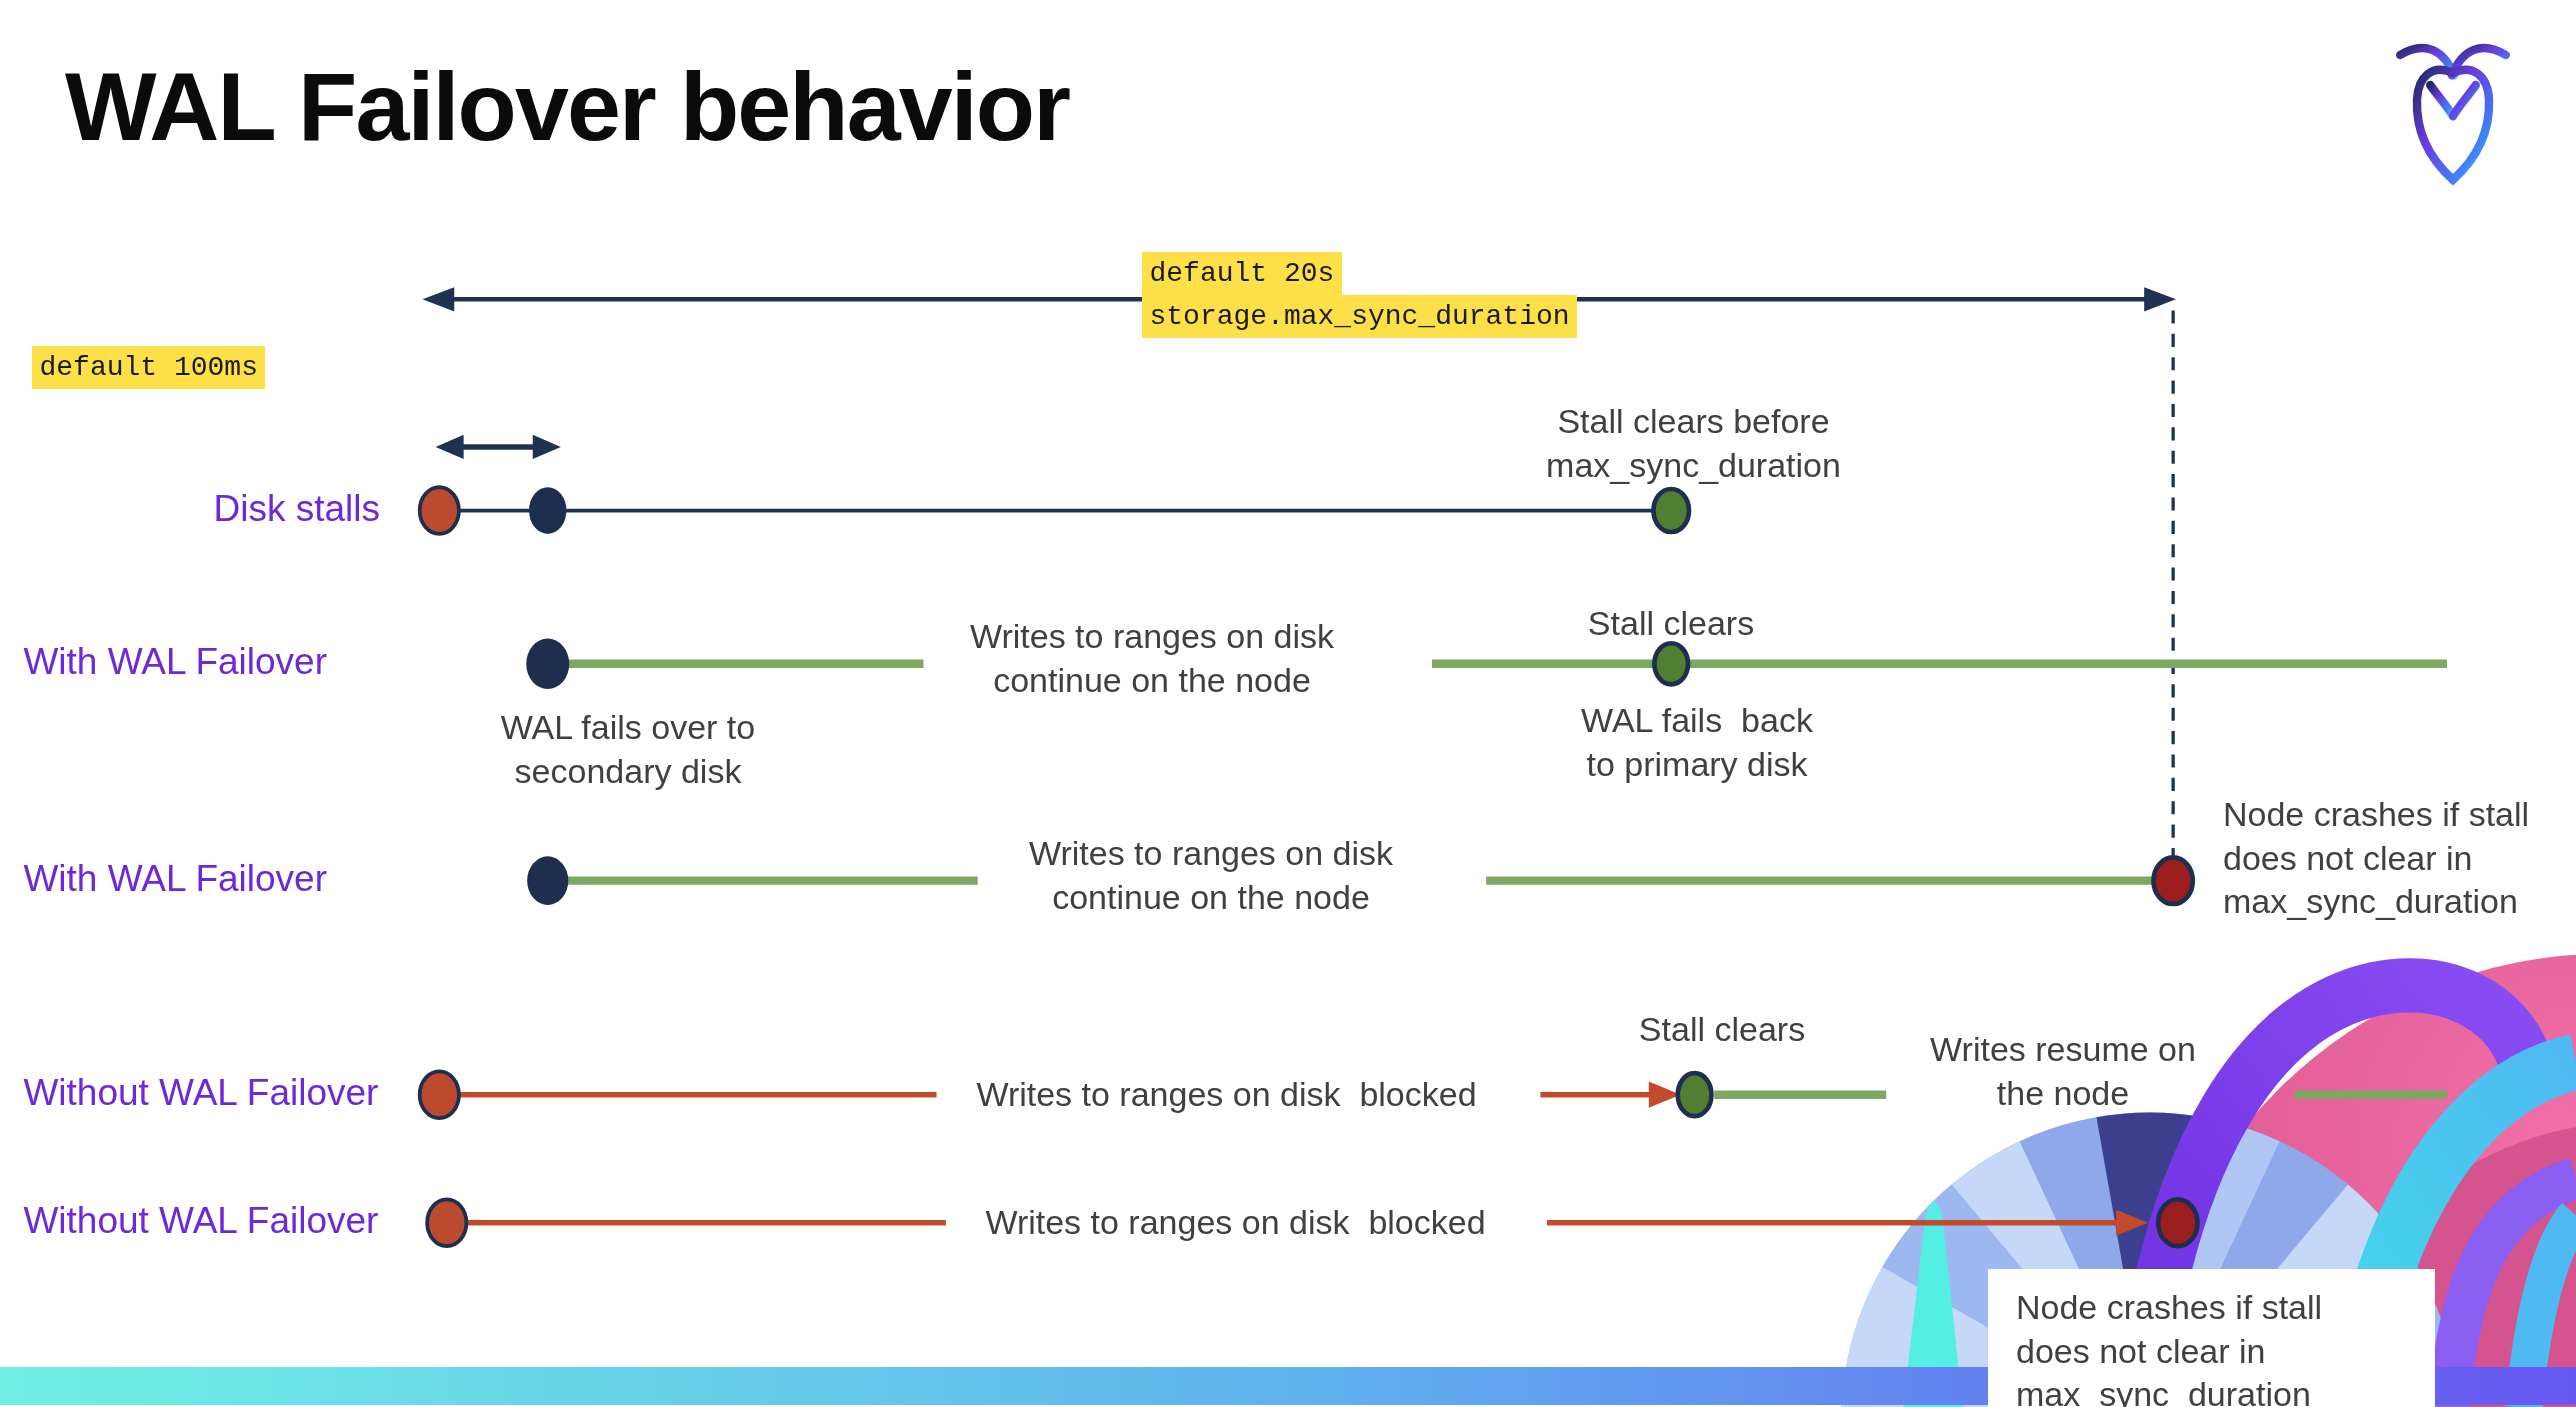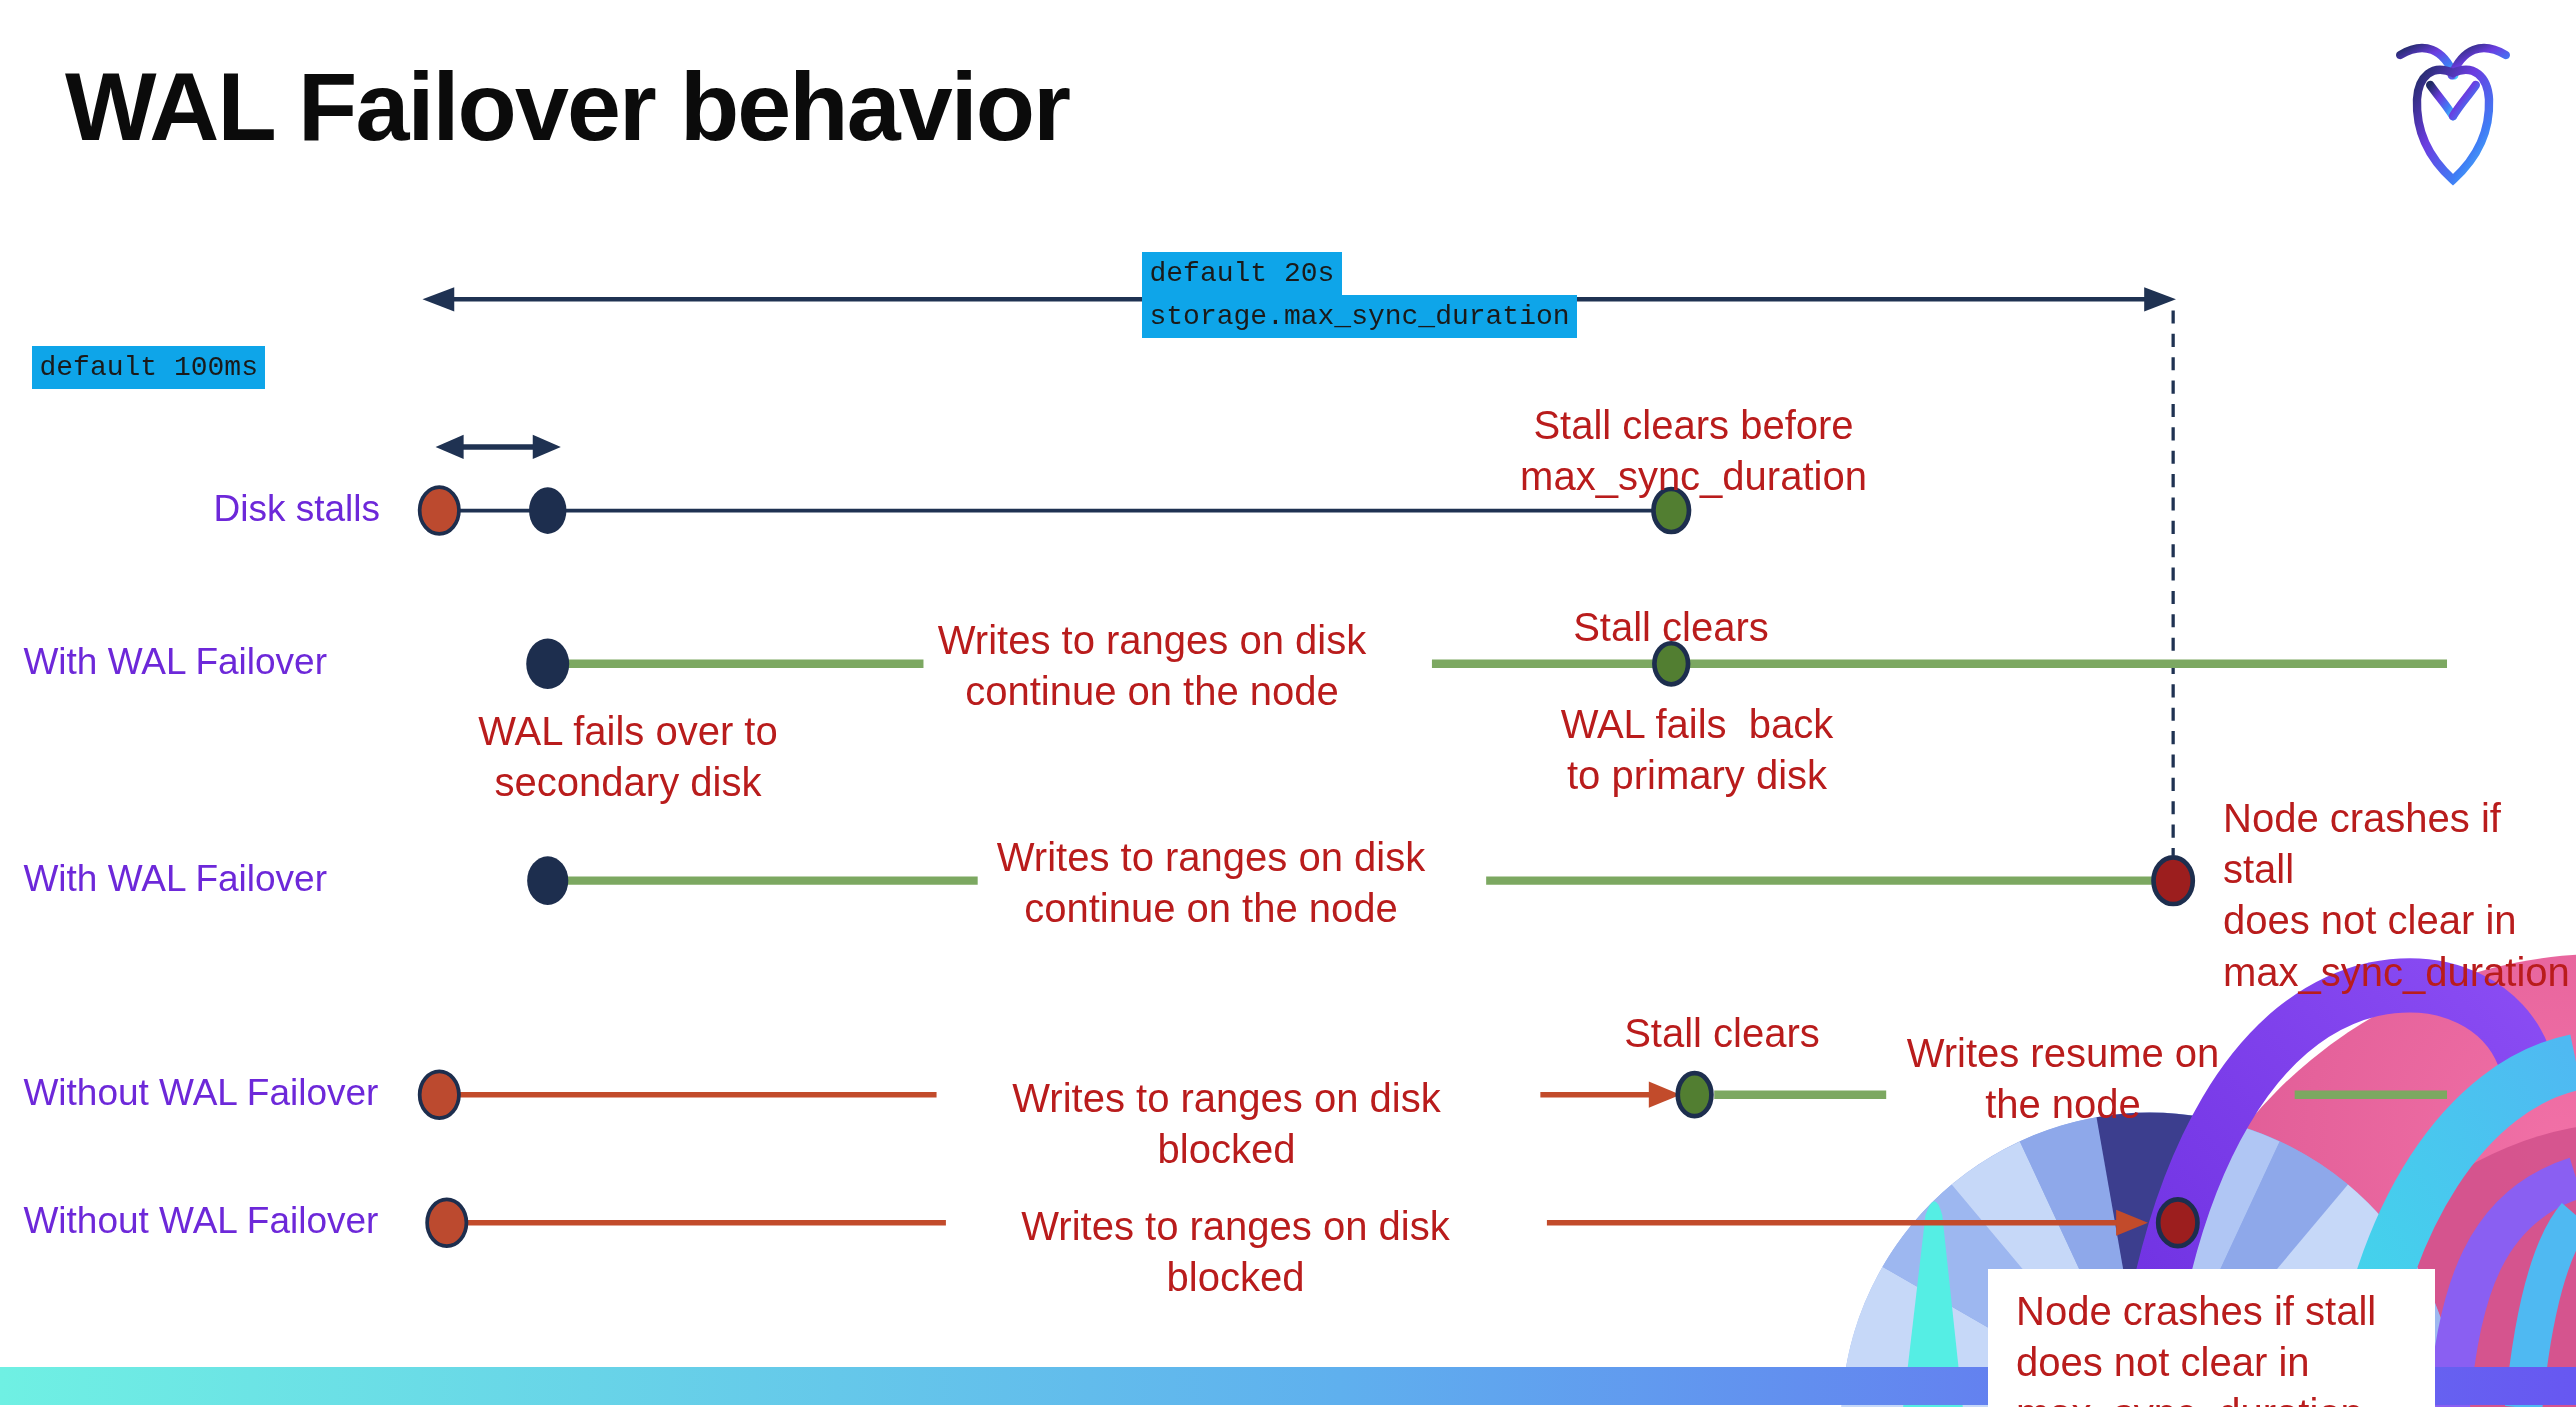--- a/index.html
+++ b/index.html
@@ -10,24 +10,24 @@
   }
   .abs{position:absolute;}
   .layer{position:absolute; inset:0;}
   #art-layer{z-index:1;}
   #bar{z-index:2; left:0; top:1367px; width:2576px; height:38px;
        background:linear-gradient(90deg,#6ff0e3 0%, #5fb0ee 52%, #6757f1 100%);}
   #diagram-layer{z-index:3;}
   #text-layer .abs{z-index:4;}
   .title{font-size:97px; font-weight:bold; letter-spacing:-1.9px; color:#0b0b0b; white-space:nowrap;}
   .rowlabel{font-size:37px; color:#6d28d9; white-space:nowrap;}
-  .note{font-size:40px; line-height:1.28; color:#b91c1c; text-align:center; white-space:pre-wrap;}
+  .note{font-size:34px; line-height:1.28; color:#404040; text-align:center; white-space:pre-wrap;}
   .note-left{text-align:left;}
   .mono{font-family:"Liberation Mono", monospace; font-size:28px; line-height:41px; color:#1a1a1a;}
-  .mono span{background:#0ea5e9; padding:0.9px 7.5px; display:table; white-space:pre;}
+  .mono span{background:#fde047; padding:0.9px 7.5px; display:table; white-space:pre;}
   .crash-box{background:#ffffff; width:447px; height:138px; z-index:5;}
   .crash-box .note{margin:17px 0 0 28px;}
   .right-align{text-align:right;}
 </style>
 </head>
 <body>
 
 <div id="canvas">
 
   <svg id="art-layer" class="layer" width="2576" height="1408" viewBox="0 0 2756 1506">

